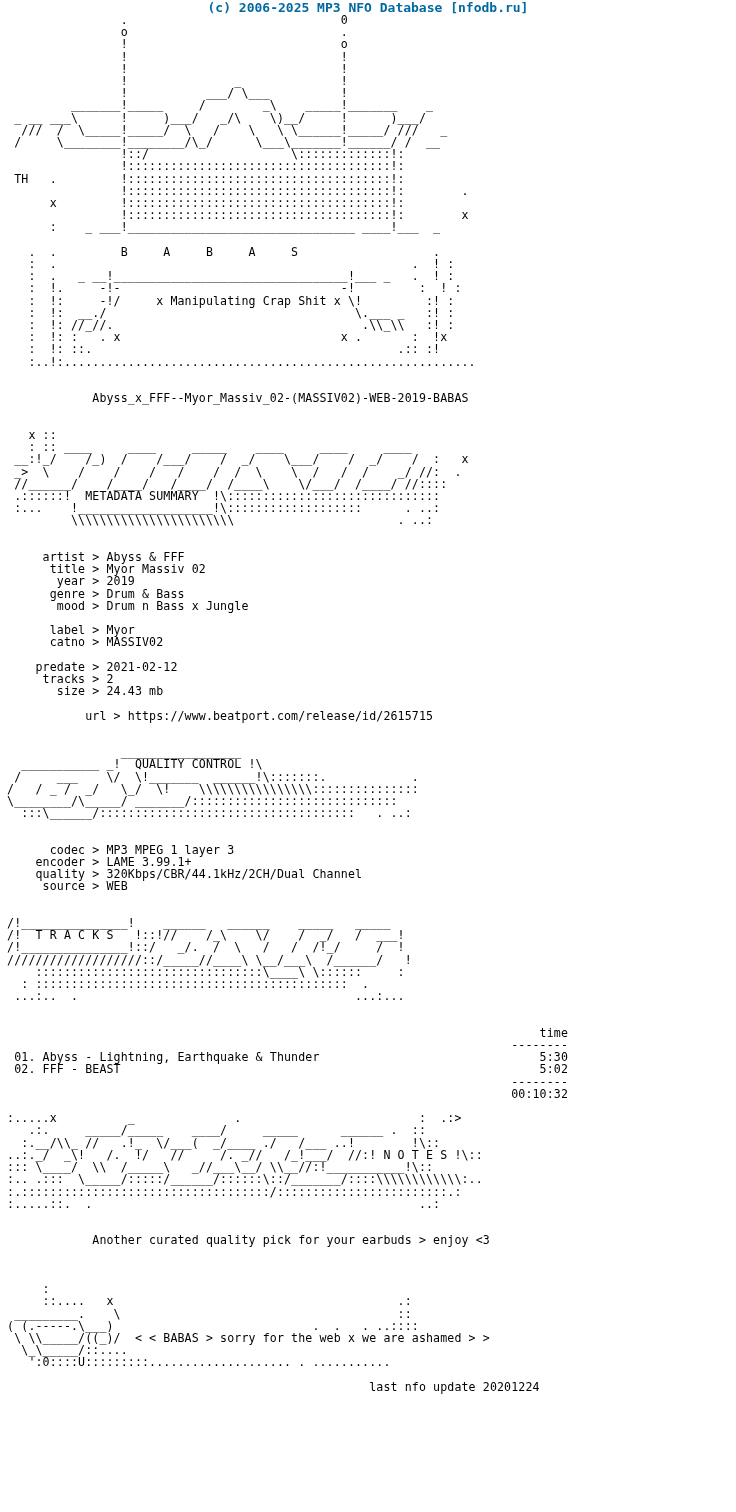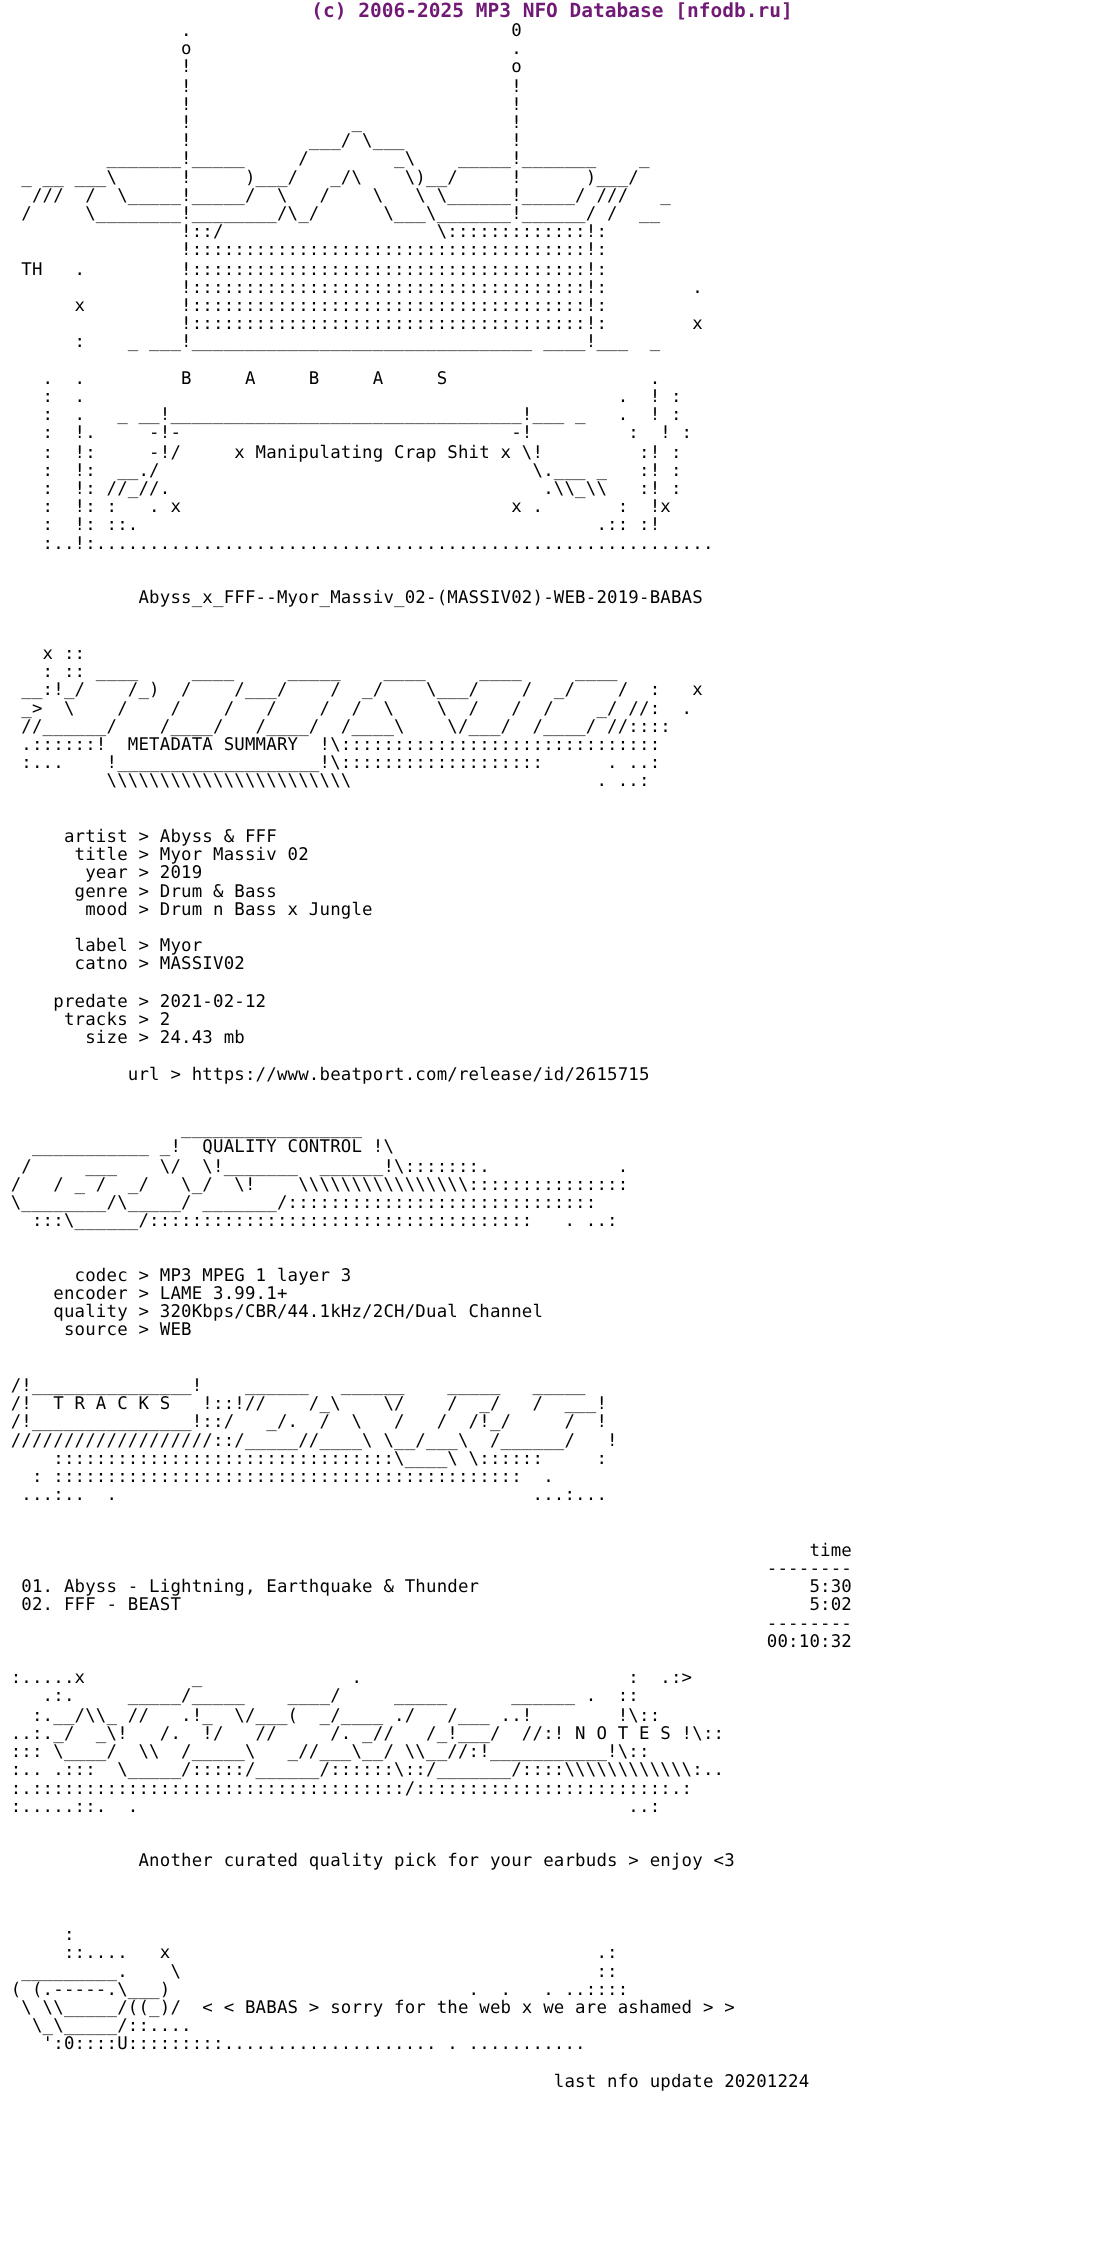--- a/index.html
+++ b/index.html
@@ -19,21 +19,21 @@
     width: 736px;
     height: 1512px;
     background: #ffffff;
   }
   .hdr {
     position: absolute;
     top: 0px;
     left: 0px;
     width: 736px;
     text-align: center;
-    color: #701a75;
+    color: #0369a1;
     font-family: "DejaVu Sans Mono", "Liberation Mono", monospace;
     font-size: 13px;
     font-weight: bold;
     line-height: 15px;
     white-space: pre;
     letter-spacing: 0px;
   }
   pre.nfo {
     position: absolute;
     top: 14px;

